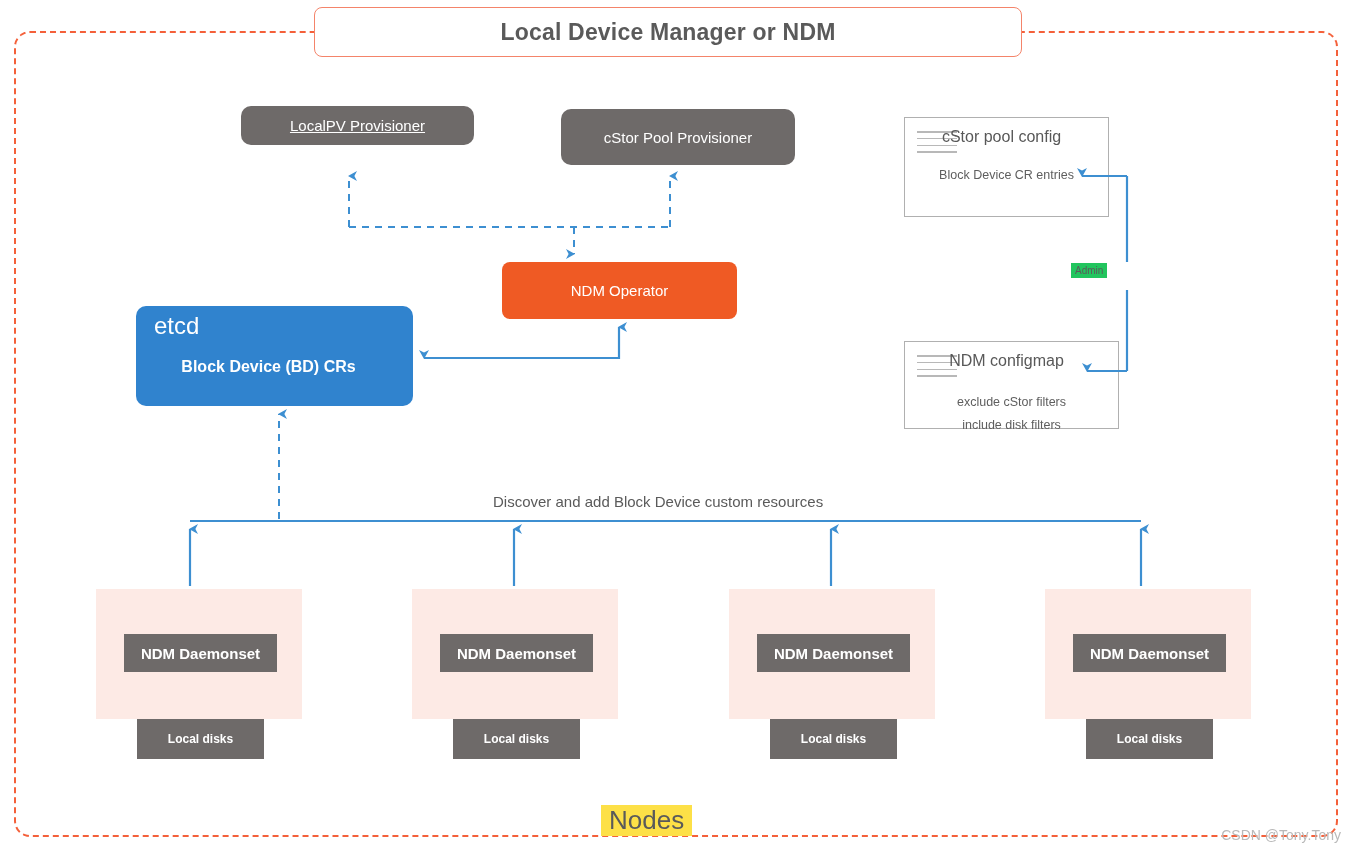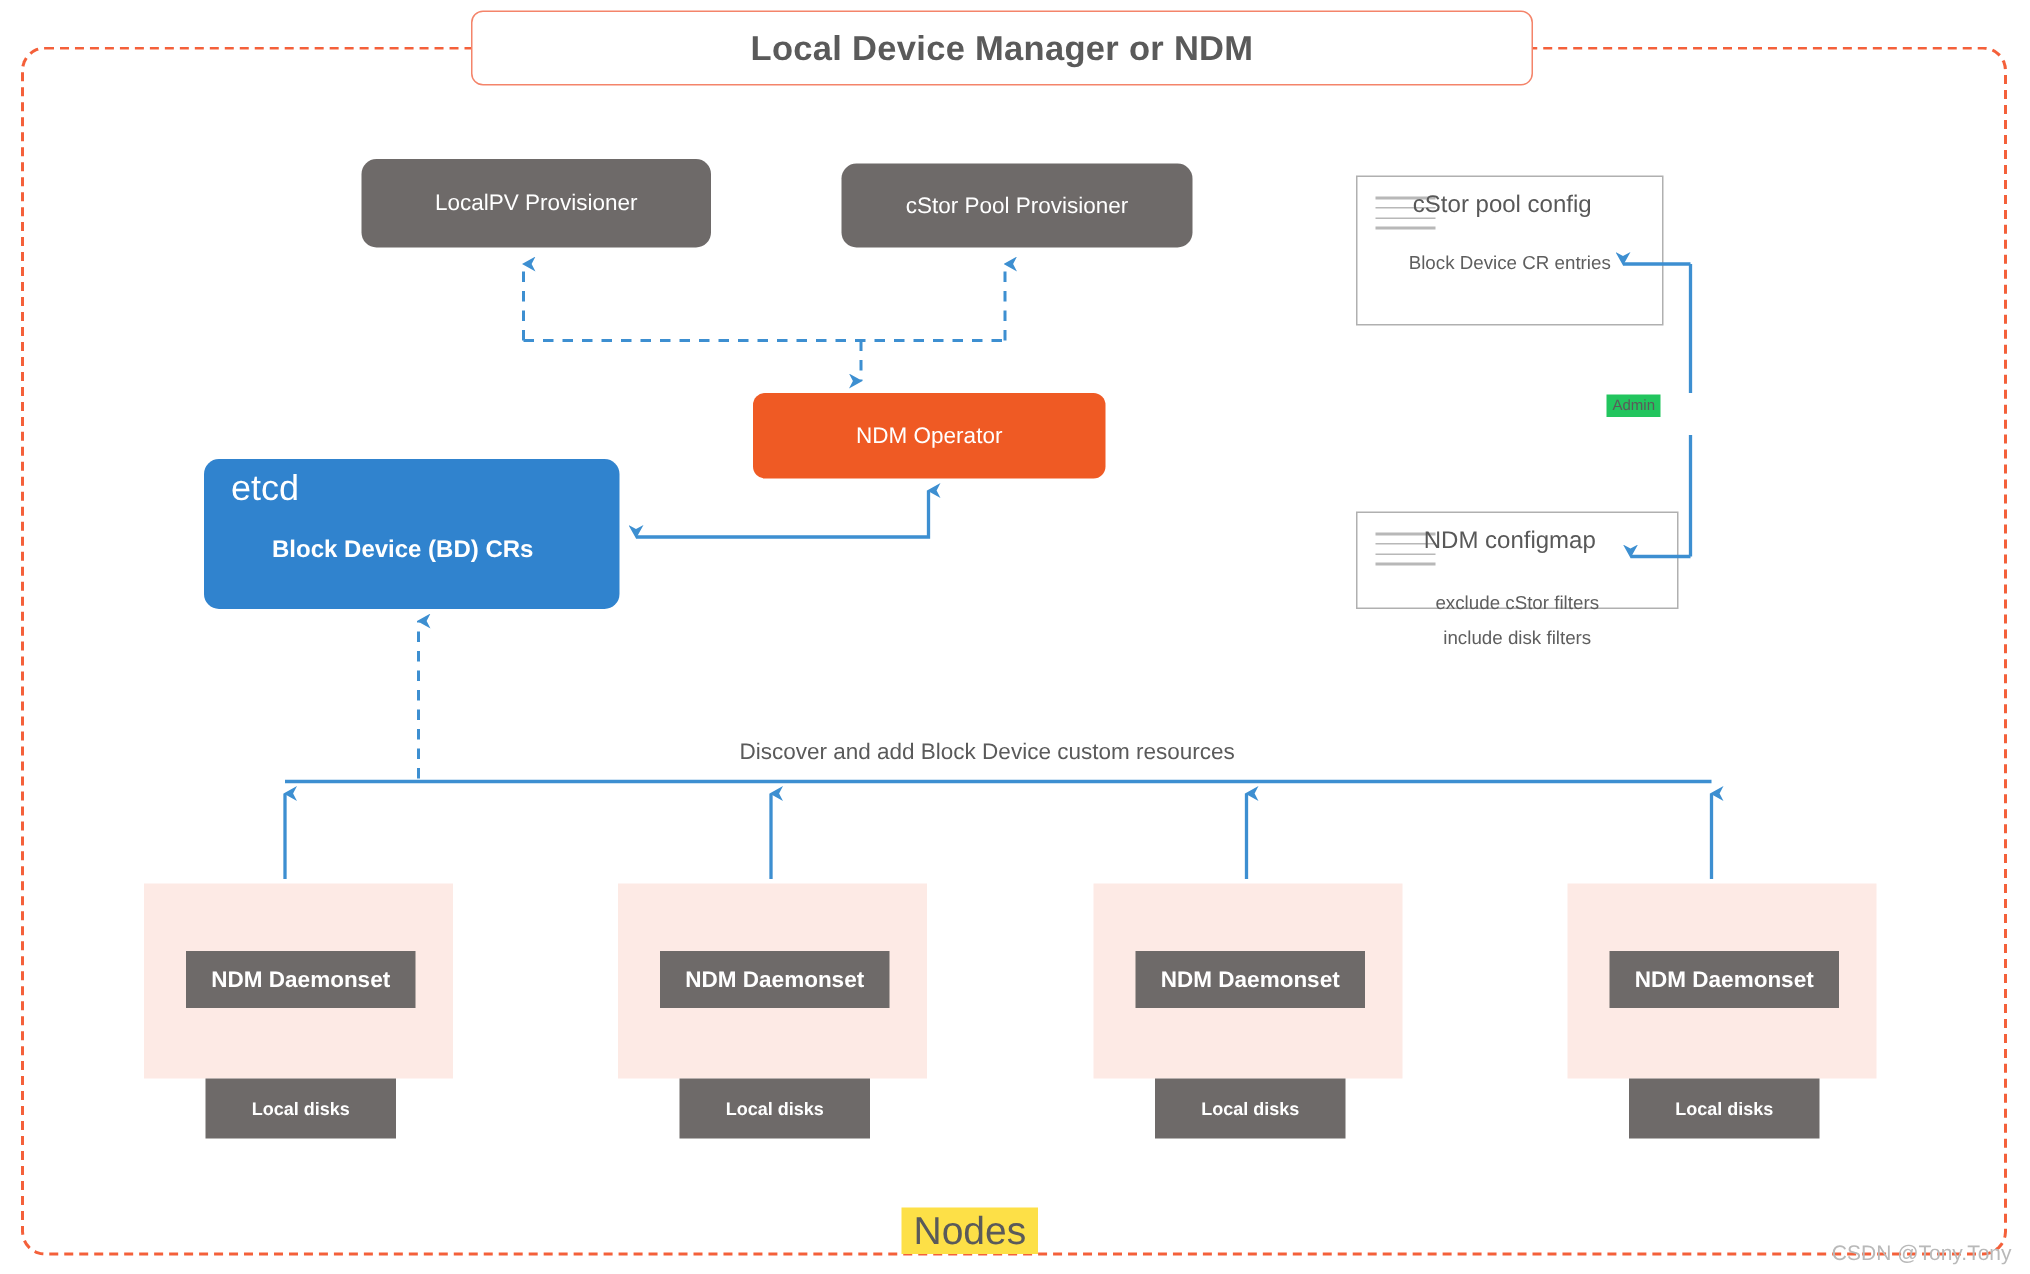--- a/index.html
+++ b/index.html
@@ -56,21 +56,21 @@
     background: #6e6a69;
     border-radius: 10px;
     display: flex;
     align-items: center;
     justify-content: center;
     color: #ffffff;
     font-size: 15px;
     box-sizing: border-box;
   }
   #localpv-provisioner {
-    left: 241px; top: 106px; width: 233px; height: 59px;
+    left: 241px; top: 106px; width: 233px; height: 39px; text-decoration: underline;
   }
   #cstor-pool-provisioner {
     left: 561px; top: 109px; width: 234px; height: 56px;
   }
   
   #ndm-operator {
     position: absolute;
     left: 502px; top: 262px; width: 235px; height: 57px;
     background: #ef5a24;
     border-radius: 8px;
@@ -108,21 +108,21 @@
     position: absolute;
     background: #ffffff;
     border: 1.5px solid #b0b0b0;
     box-sizing: border-box;
     margin-left: 43px;
   }
   #cstor-pool-config-card {
     left: 861px; top: 117px; width: 205px; height: 100px;
   }
   #ndm-configmap-card {
-    left: 861px; top: 341px; width: 215px; height: 65px;
+    left: 861px; top: 341px; width: 215px; height: 88px;
   }
   .card-header {
     position: relative;
     height: 44px;
   }
   .card-title {
     position: absolute;
     left: 0; right: 10px; top: 10px;
     text-align: center;
     font-size: 16px;

